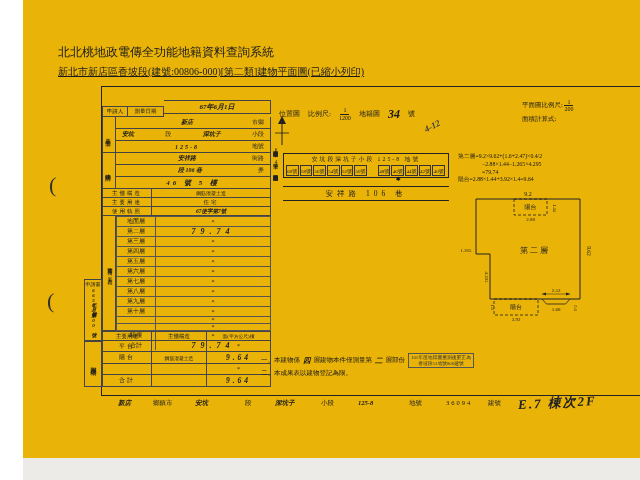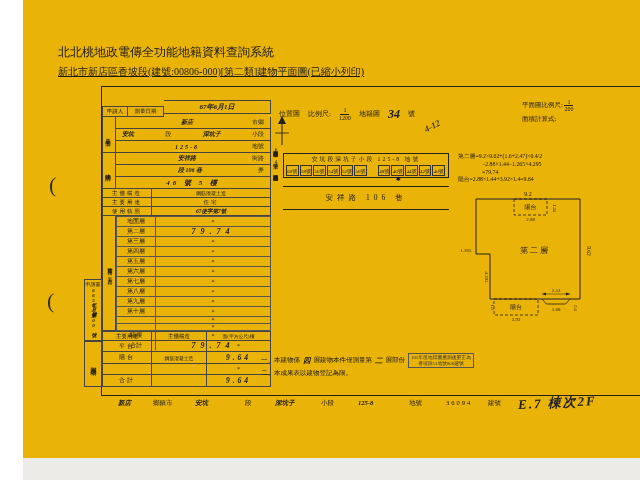--- a/index.html
+++ b/index.html
@@ -200,21 +200,21 @@
         <span class="housebox">48號</span>
         <span class="housebox">46號</span>
         <span class="housebox">44號</span>
         <span class="housebox">42號</span>
         <span class="housebox">40號</span>
         <span class="abs" style="left:18px;top:10px;font-size:6px;color:#111;">✱</span>
       </div>
     </div>
   </div>
 
-  <div class="abs" style="left:181px;top:99px;width:166px;height:24px;box-sizing:border-box;border-top:0.8px solid #222;border-bottom:0.8px solid #222;display:flex;align-items:center;justify-content:center;font-size:7.5px;letter-spacing:4px;">安祥路 106 巷</div>
+  <div class="abs" style="left:181px;top:99px;width:166px;height:15px;box-sizing:border-box;border-top:0.8px solid #222;border-bottom:0.8px solid #222;display:flex;align-items:center;justify-content:center;font-size:7.5px;letter-spacing:4px;">安祥路 106 巷</div>
 
   <div class="abs" style="left:420px;top:12px;font-size:6.5px;line-height:1.7;">
     <div>
       <span>平面圖比例尺:</span>
       <span class="frac">
         <span class="num">1</span>
         <span class="den">200</span>
       </span>
     </div>
     <div>面積計算式:</div>

